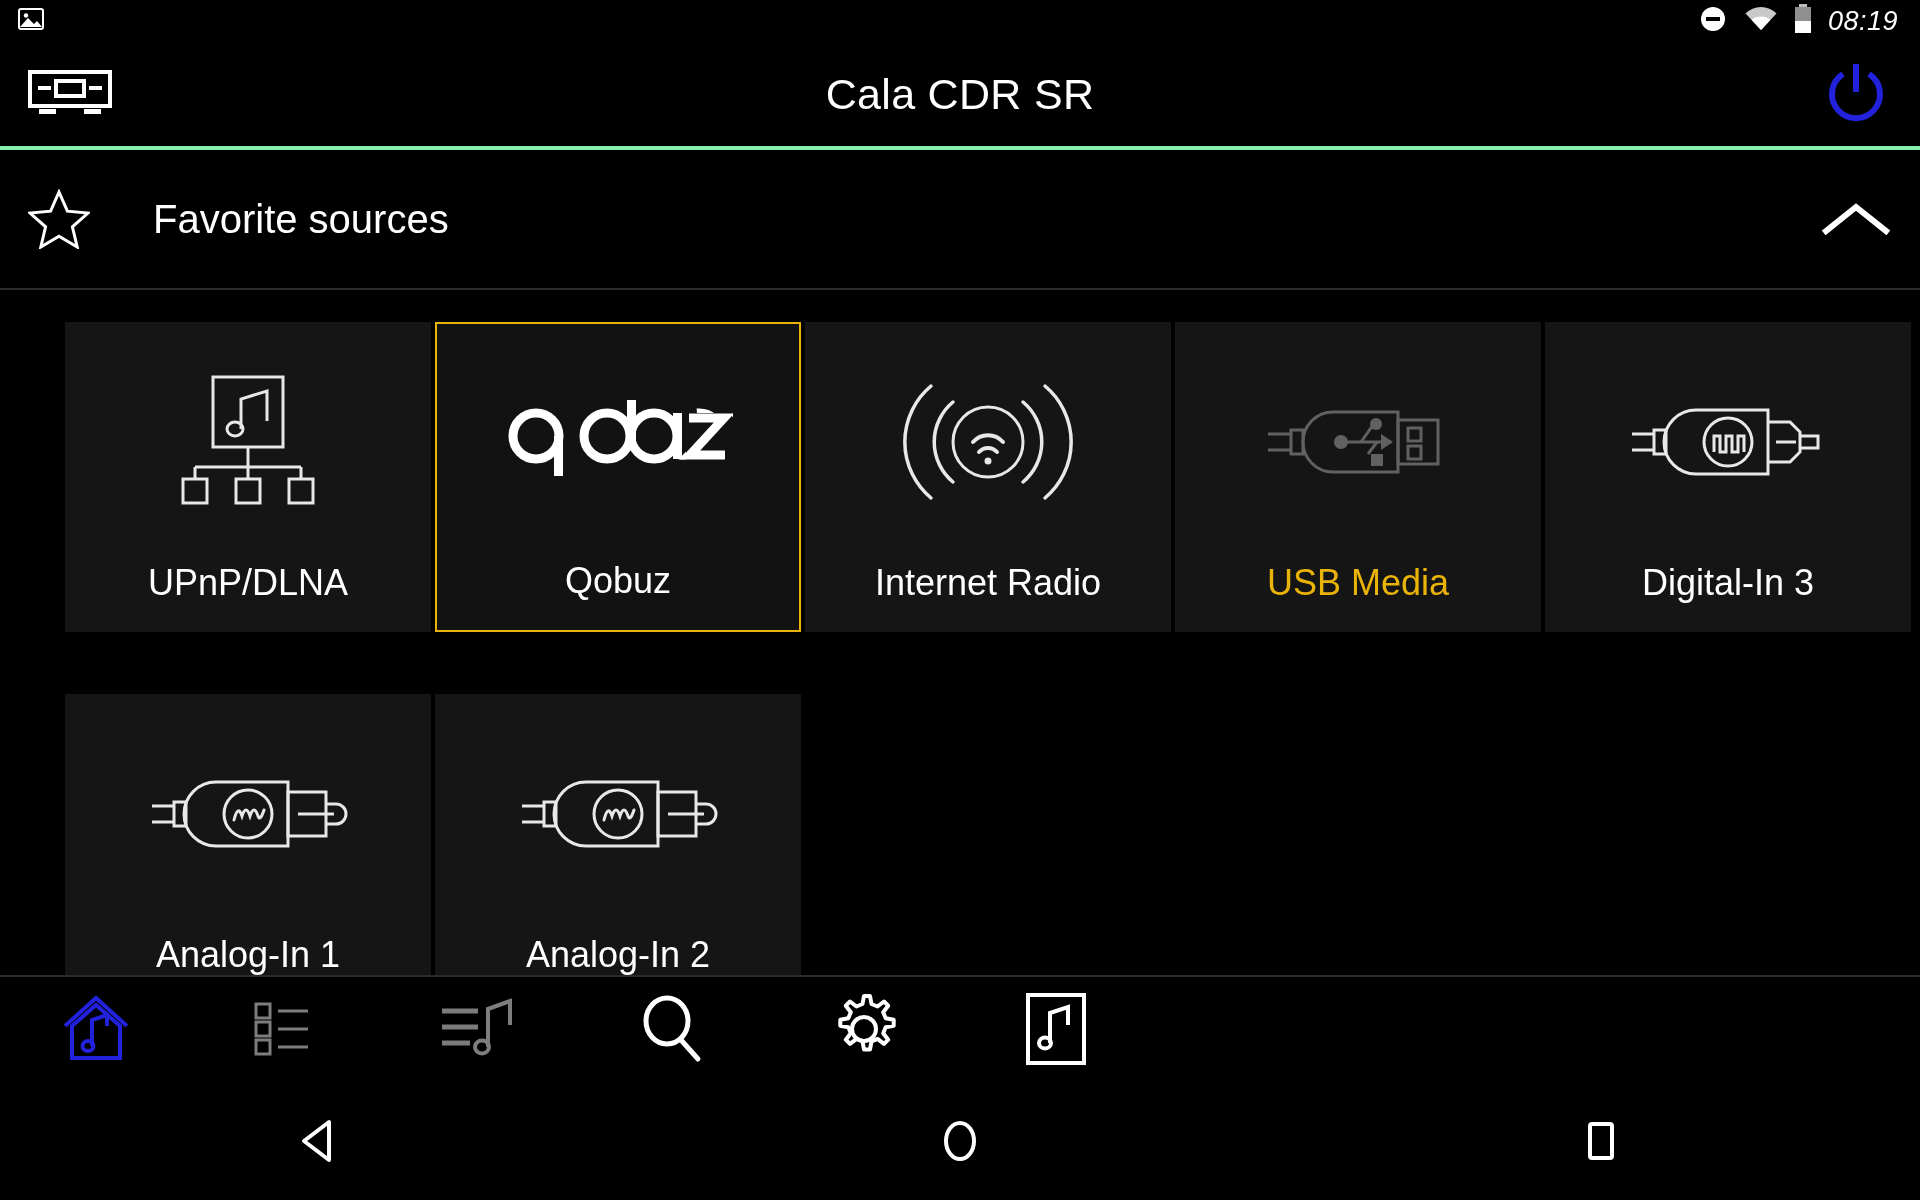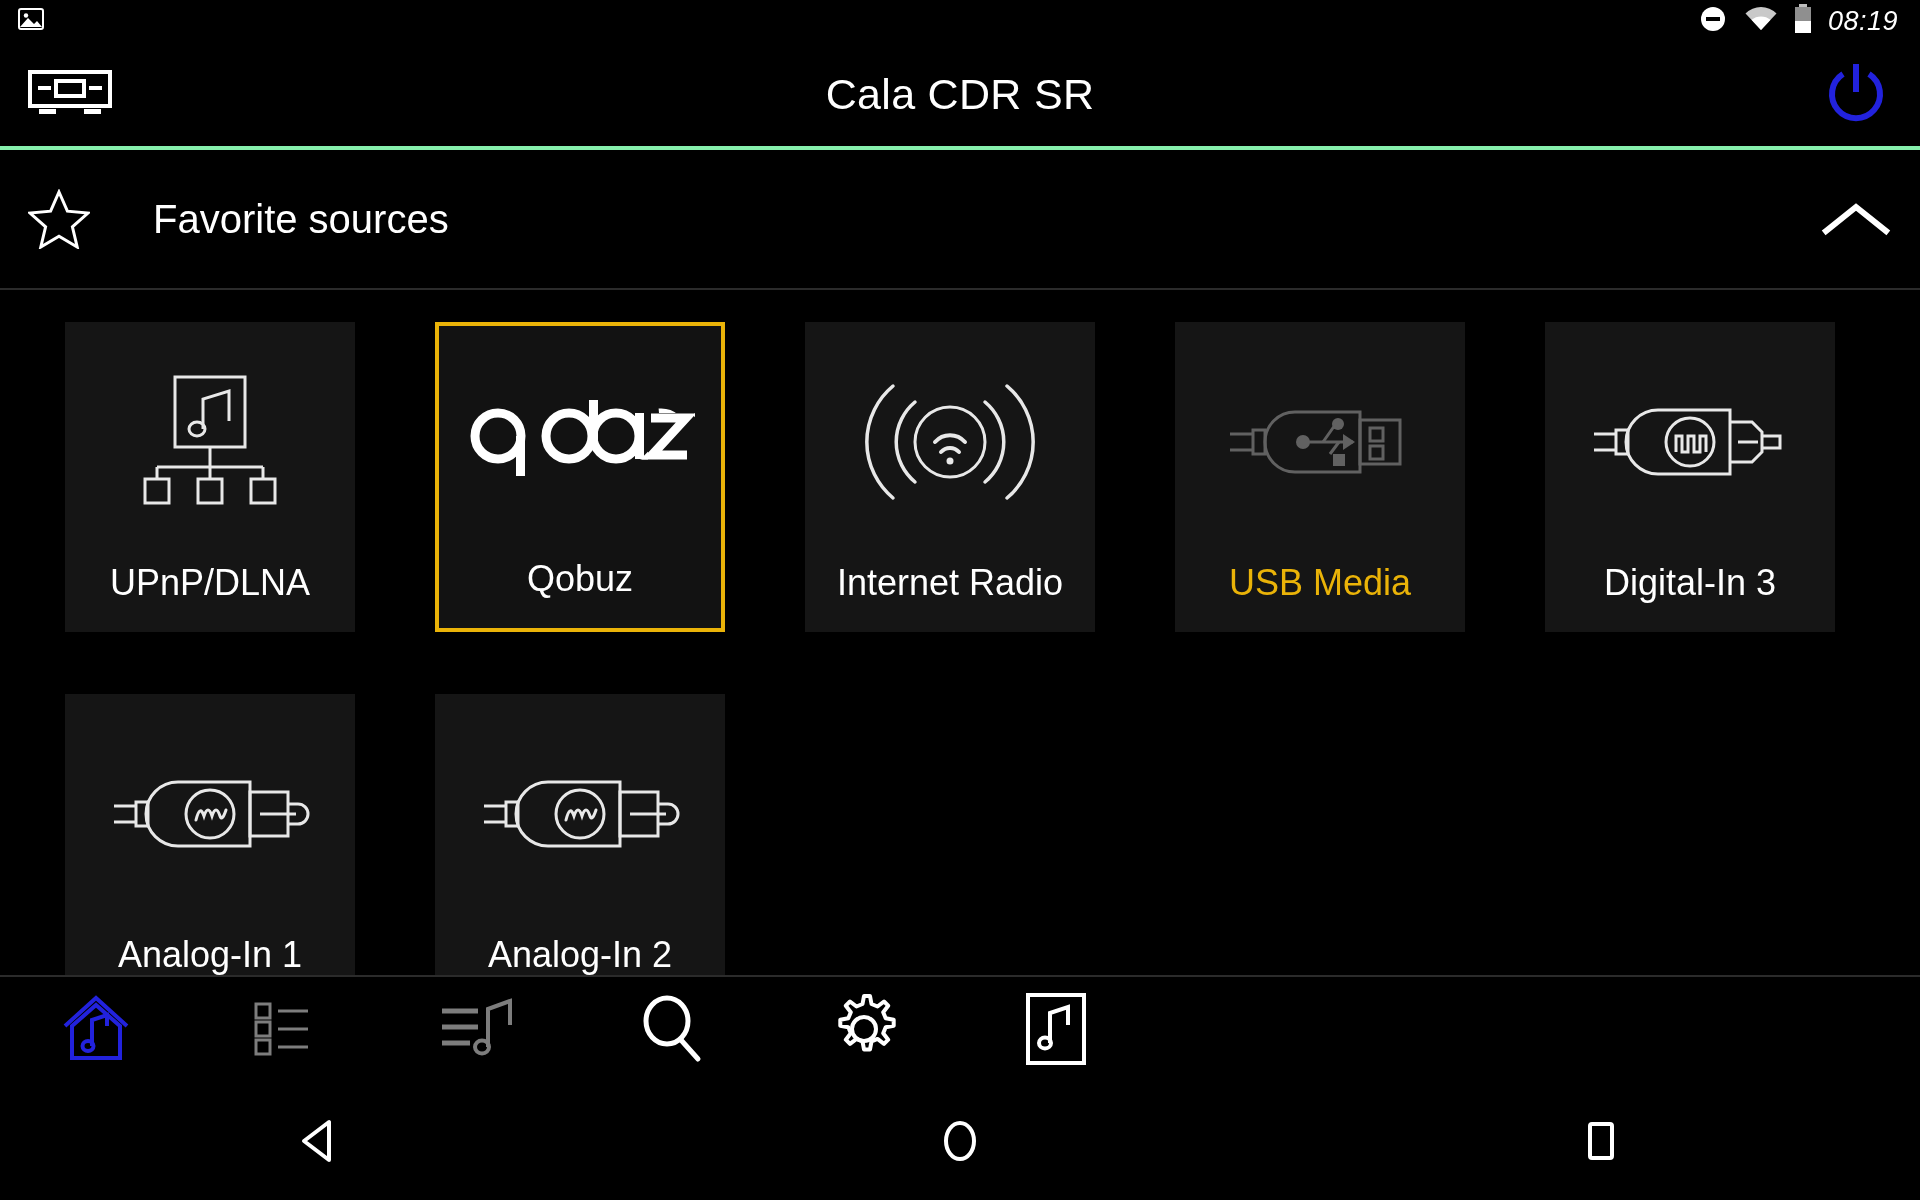--- a/index.html
+++ b/index.html
@@ -51,26 +51,26 @@
     overflow: hidden;
   }
   .grid {
     display: grid;
     grid-template-columns: repeat(5, 310px);
     column-gap: 60px;
     row-gap: 62px;
     padding: 30px 0 0 65px;
   }
   .tile {
-    width: 290px; height: 310px;
+    width: 366px; height: 310px;
     background: #151515;
     display: flex; flex-direction: column; align-items: center;
     cursor: pointer; position: relative;
   }
-  .tile.selected { border: 4px solid #eab308; background: #121212; }
+  .tile.selected { border: 2px solid #eab308; background: #121212; }
   .tile .art {
     flex: 1; display: flex; align-items: center; justify-content: center;
     width: 100%;
   }
   .tile .tile-label {
     font-size: 36px; color: #fff; font-weight: 400;
     padding-bottom: 28px; white-space: nowrap;
   }
   .tile.disabled .tile-label { color: #eab308; }
   .tile.disabled svg { opacity: .45; }

